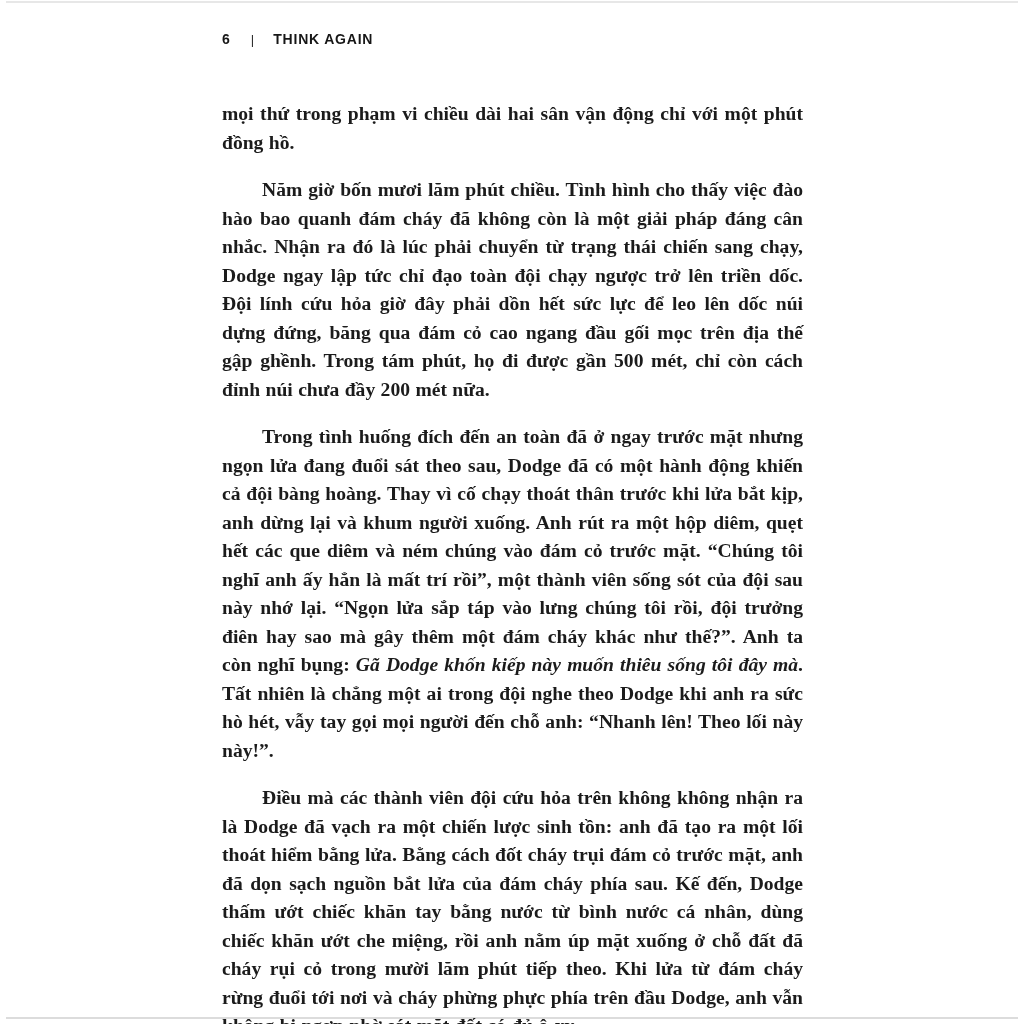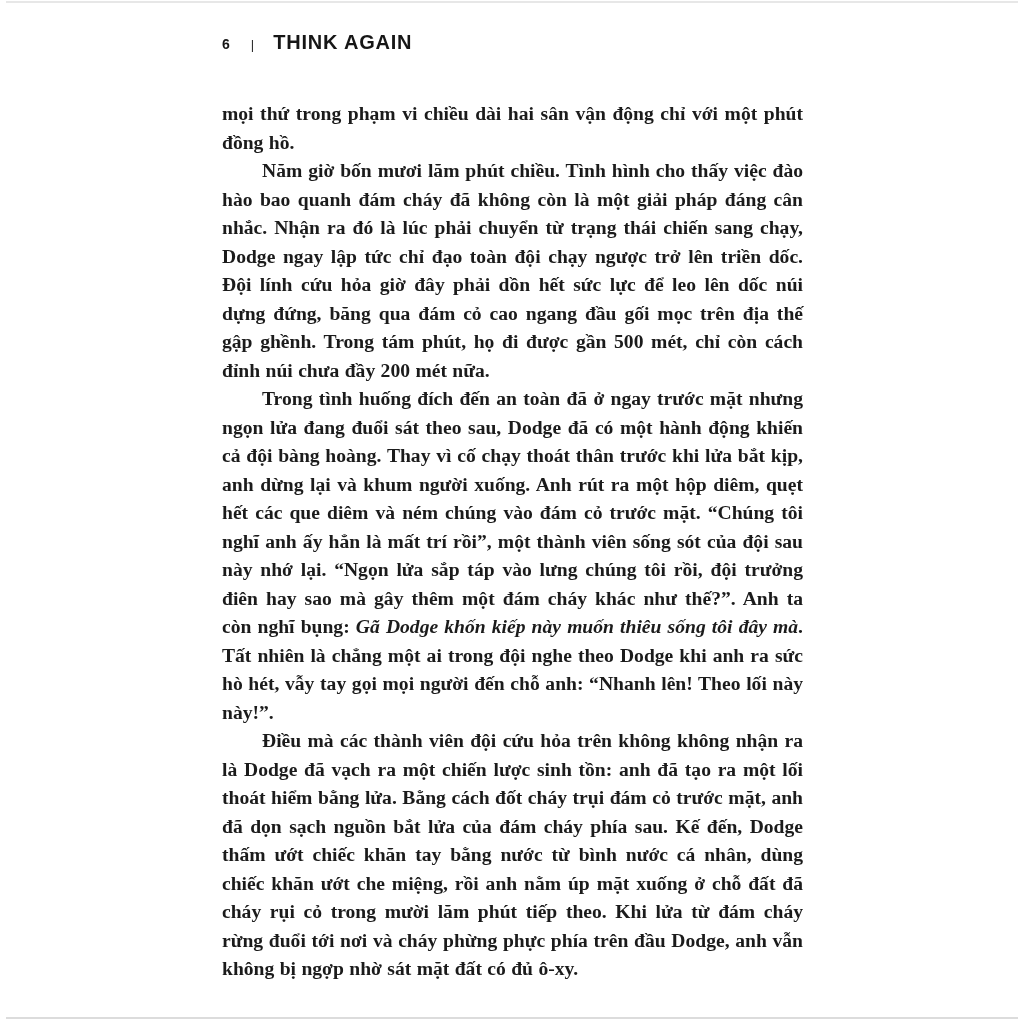--- a/index.html
+++ b/index.html
@@ -33,39 +33,39 @@
     font-size: 14px;
     font-weight: 700;
   }
   .header-separator {
     font-size: 13px;
     font-weight: 400;
     color: #2b2b2b;
     margin: 0 19px 0 21px;
   }
   .running-title {
-    font-size: 20px;
+    font-size: 14px;
     font-weight: 700;
     letter-spacing: 0.8px;
   }
 
   .page-body {
     position: absolute;
     top: 100px;
     left: 222px;
     width: 581px;
     font-size: 19.6px;
     line-height: 28.5px;
     color: #1b1b1b;
     text-align: justify;
     word-spacing: 0.5px;
     font-weight: bold;
   }
   .paragraph { text-align: justify; }
-  .paragraph + .paragraph { margin-top: 0; }
+  .paragraph + .paragraph { margin-top: 19px; }
   .paragraph.indented { text-indent: 40px; }
   .italic { font-style: italic; }
 </style>
 </head>
 <body>
 
 <div class="page-edge top"></div>
 <div class="page-edge bottom"></div>
 
 <header class="page-header">

